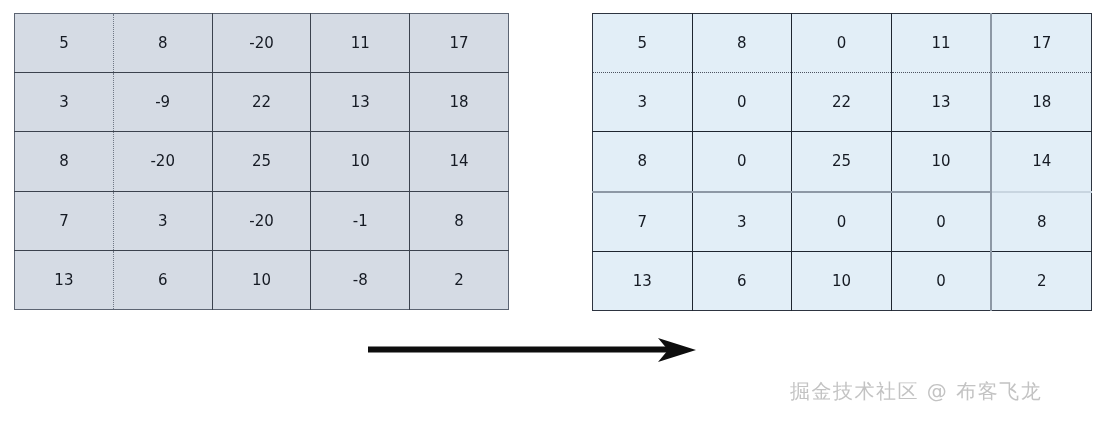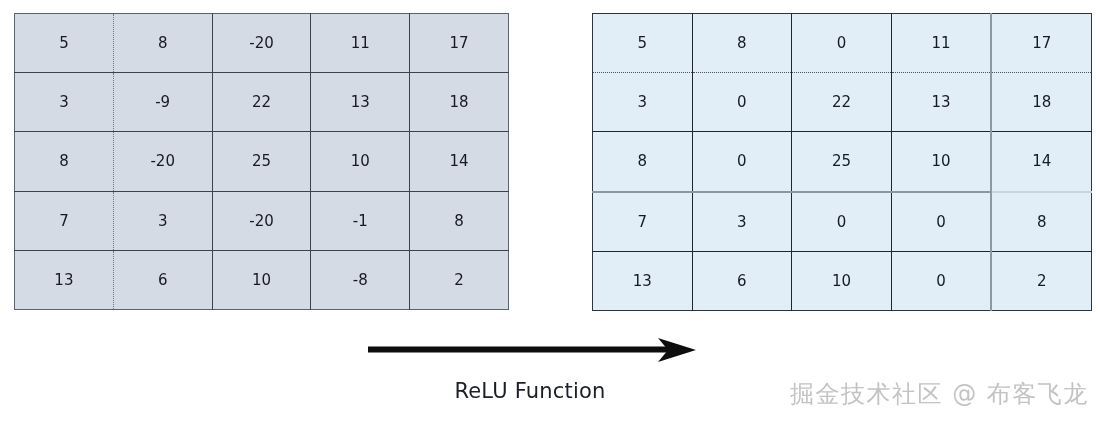--- a/index.html
+++ b/index.html
@@ -98,21 +98,21 @@
     color: #1b1f27;
     letter-spacing: 0.2px;
     font-family: "DejaVu Sans", "Liberation Sans", sans-serif;
   }
 
   
   #watermark {
     position: absolute;
     left: 790px;
     top: 378px;
-    font-size: 24px;
+    font-size: 20px;
     color: #c3c3c3;
     letter-spacing: 1.5px;
     white-space: nowrap;
     font-family: "DejaVu Sans", "Liberation Sans", sans-serif;
   }
 </style>
 </head>
 <body>
 
 <div class="canvas">
@@ -195,17 +195,16 @@
         <td>2</td>
       </tr>
     </tbody>
   </table>
 
   <svg id="transform-arrow" viewBox="0 0 328 28">
     <rect x="0" y="10.5" width="300" height="6" fill="#0d0d0d"></rect>
     <polygon points="290,2 328,14 290,26 300,14" fill="#0d0d0d"></polygon>
   </svg>
 
-  <div id="transform-caption">ReLU Function</div>
 
   <div id="watermark">掘金技术社区 @ 布客飞龙</div>
 
 </div>
 
 </body></html>

